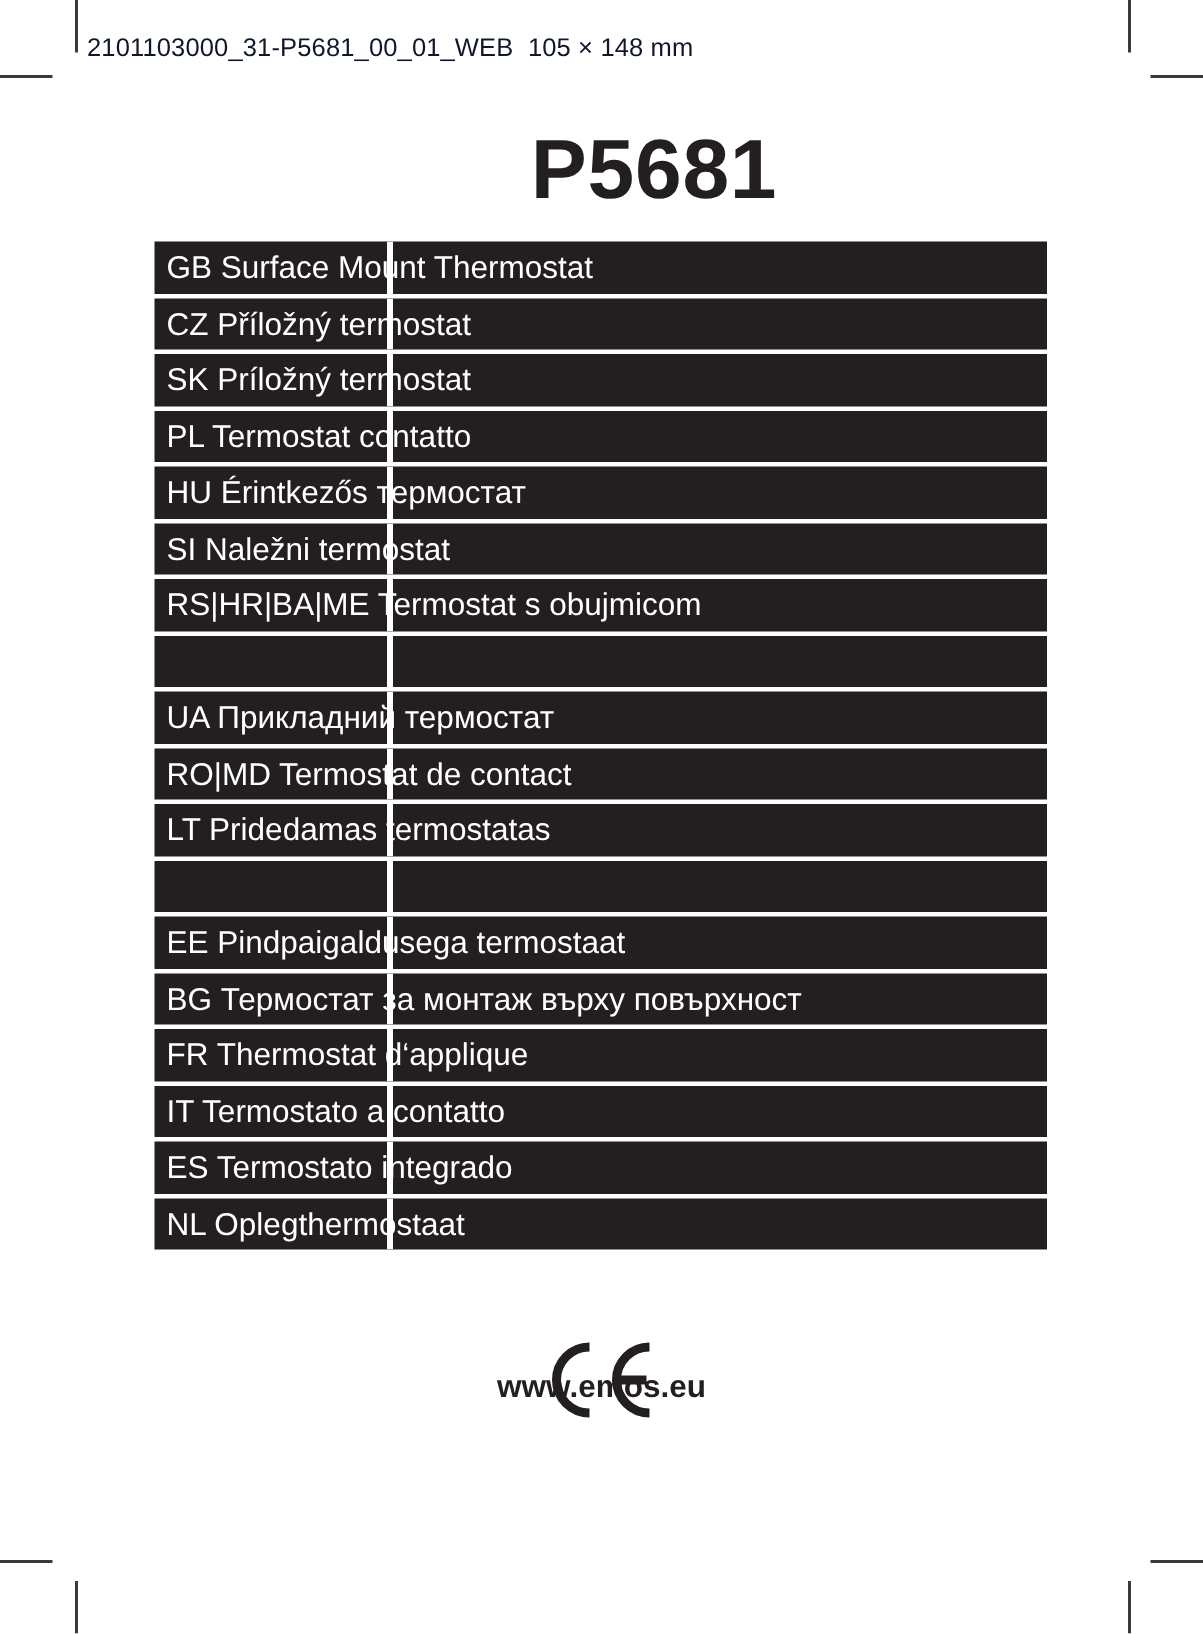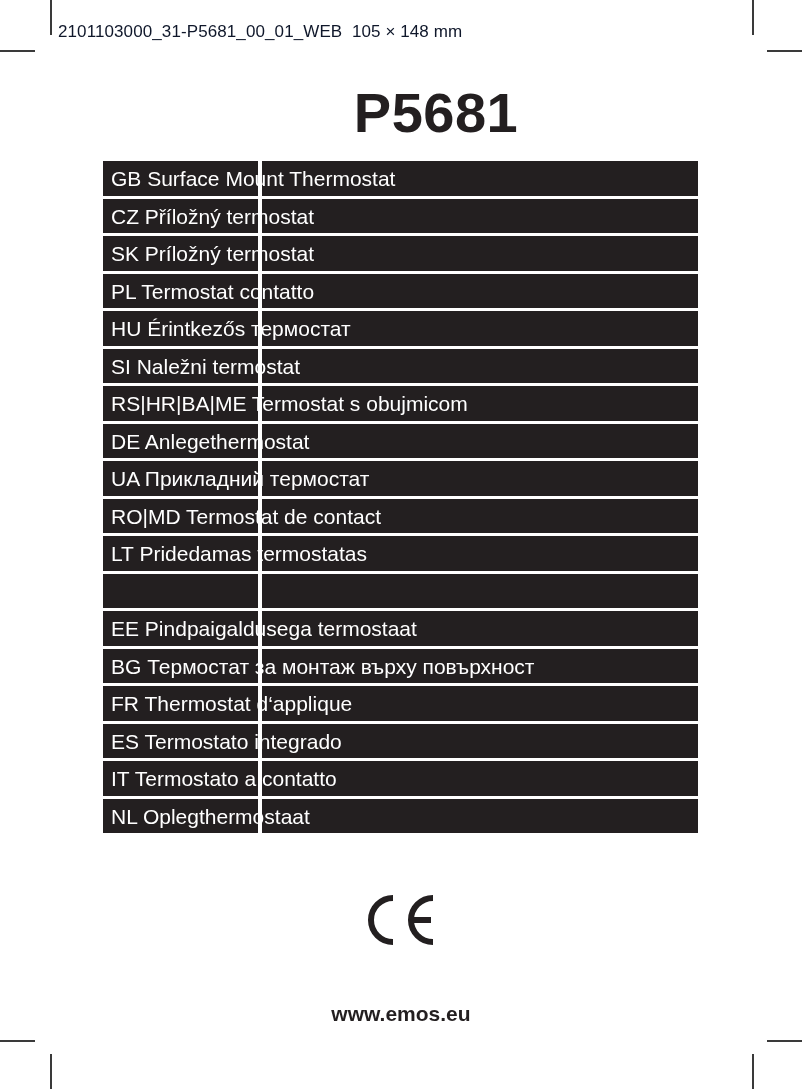--- a/index.html
+++ b/index.html
@@ -12,21 +12,21 @@
           letter-spacing: 0.1px; white-space: pre; }
   .title { position: absolute; left: 0; width: 802px; top: 80px; text-align: center;
            font-size: 56px; font-weight: bold; color: #231f20; letter-spacing: 0.5px; padding-left: 35px; }
   .table { position: absolute; left: 103px; top: 161px; width: 595px; }
   .row { position: relative; height: 34.5px; background: #231f20; margin-bottom: 3px;
          color: #ffffff; font-size: 21px; line-height: 36px; padding-left: 8px;
          white-space: nowrap; overflow: hidden; box-sizing: border-box; }
   .divider { position: absolute; left: 155px; top: 0; width: 3.5px; height: 100%;
              background: #ffffff; }
   .ce { position: absolute; left: 0; width: 802px; top: 892px; text-align: center; }
-  .url { position: absolute; left: 0; width: 802px; top: 1002px; text-align: center;
+  .url { position: absolute; left: 0; width: 802px; top: 913px; text-align: center;
          font-size: 21px; font-weight: bold; color: #231f20; }
 </style>
 </head>
 <body>
 
 <div class="crop v" style="left:50px;top:0;height:35px;"></div>
 <div class="crop h" style="left:0;top:50px;width:35px;"></div>
 <div class="crop v" style="left:752px;top:0;height:35px;"></div>
 <div class="crop h" style="left:767px;top:50px;width:35px;"></div>
 <div class="crop h" style="left:0;top:1040px;width:35px;"></div>
@@ -39,30 +39,30 @@
 <div class="title">P5681</div>
 
 <div class="table">
   <div class="row"><span>GB Surface Mount Thermostat</span><div class="divider"></div></div>
   <div class="row"><span>CZ Příložný termostat</span><div class="divider"></div></div>
   <div class="row"><span>SK Príložný termostat</span><div class="divider"></div></div>
   <div class="row"><span>PL Termostat contatto</span><div class="divider"></div></div>
   <div class="row"><span>HU Érintkezős термостат</span><div class="divider"></div></div>
   <div class="row"><span>SI Naležni termostat</span><div class="divider"></div></div>
   <div class="row"><span>RS|HR|BA|ME Termostat s obujmicom</span><div class="divider"></div></div>
-  <div class="row"><span>DE Anlegethermostat</span><div class="divider"></div></div>
+  <div class="row"><div class="divider"></div></div>
   <div class="row"><span>UA Прикладний термостат</span><div class="divider"></div></div>
   <div class="row"><span>RO|MD Termostat de contact</span><div class="divider"></div></div>
   <div class="row"><span>LT Pridedamas termostatas</span><div class="divider"></div></div>
   <div class="row"><div class="divider"></div></div>
   <div class="row"><span>EE Pindpaigaldusega termostaat</span><div class="divider"></div></div>
   <div class="row"><span>BG Термостат за монтаж върху повърхност</span><div class="divider"></div></div>
   <div class="row"><span>FR Thermostat d‘applique</span><div class="divider"></div></div>
+  <div class="row"><span>IT Termostato a contatto</span><div class="divider"></div></div>
   <div class="row"><span>ES Termostato integrado</span><div class="divider"></div></div>
-  <div class="row"><span>IT Termostato a contatto</span><div class="divider"></div></div>
   <div class="row"><span>NL Oplegthermostaat</span><div class="divider"></div></div>
 </div>
 
 <div class="ce">
   <svg width="76" height="56" viewBox="0 0 76 56" xmlns="http://www.w3.org/2000/svg">
     <path d="M30 6 A22 22 0 1 0 30 50" fill="none" stroke="#231f20" stroke-width="6"></path>
     <path d="M70 6 A22 22 0 1 0 70 50" fill="none" stroke="#231f20" stroke-width="6"></path>
     <line x1="50" y1="28" x2="68" y2="28" stroke="#231f20" stroke-width="6"></line>
   </svg>
 </div>

